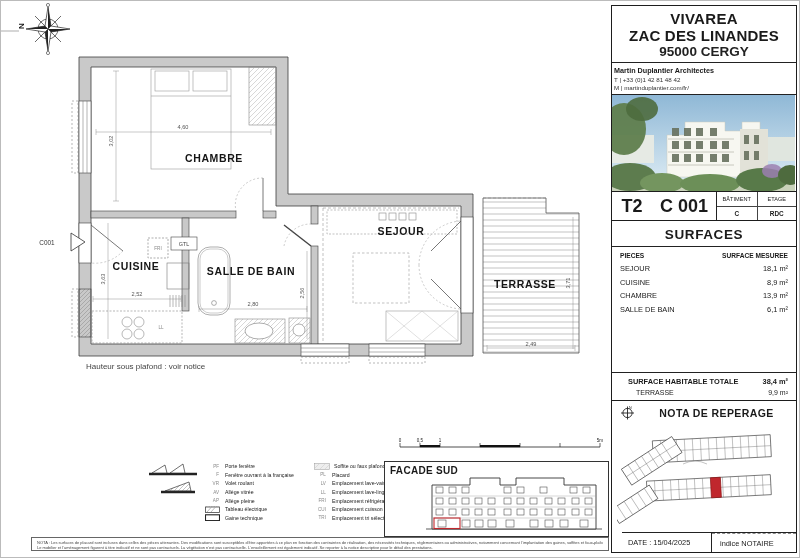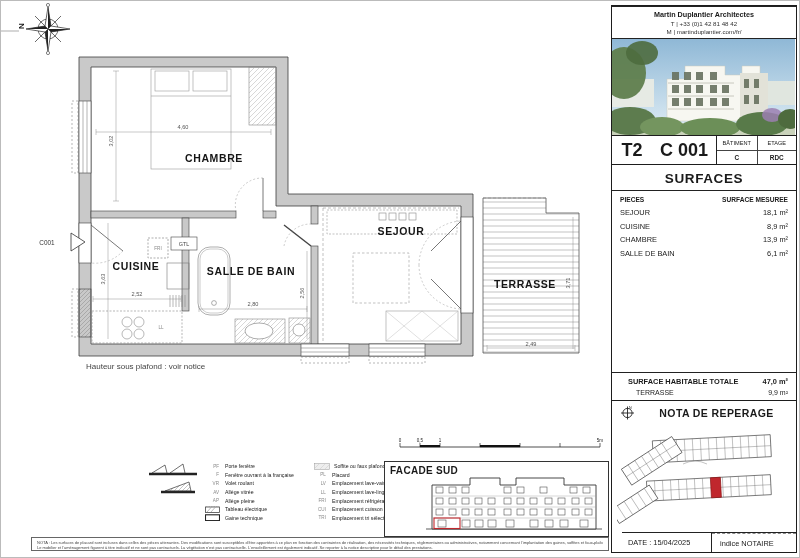--- a/index.html
+++ b/index.html
@@ -30,21 +30,21 @@
   
   .nota { position:absolute; left:30px; top:536px; width:578px; height:14px; border:0.5px solid #666; padding:1.5px 5px; }
   .nota div { font-size:4px; line-height:5px; color:#444; white-space:nowrap; overflow:hidden; }
 
   
   .tb { position:absolute; left:610px; top:4px; width:186px; height:548px; border:1.4px solid #1d1d1d; background:#fff; display:flex; flex-direction:column; }
   .tb-proj { text-align:center; padding:4px 2px 3px; }
   .tb-proj .l1 { font-size:15px; font-weight:bold; letter-spacing:.3px; }
   .tb-proj .l2 { font-size:15px; font-weight:bold; letter-spacing:.2px; }
   .tb-proj .l3 { font-size:13.5px; font-weight:bold; color:#222; }
-  .tb-arch { border-top:1px solid #222; text-align:center; padding:3px 2px; }
+  .tb-arch { border-top:1px solid #222; padding:3px 2px; }
   .tb-arch .an { font-size:7.2px; font-weight:bold; }
   .tb-arch .al { font-size:6.2px; color:#333; margin-top:1px; }
   .tb-photo { border-top:1px solid #222; height:97px; flex:none; line-height:0; }
   .tb-unit { border-top:1.2px solid #1d1d1d; display:flex; height:29px; flex:none; }
   .tb-unit .ut { width:40px; font-size:18px; font-weight:bold; display:flex; align-items:center; justify-content:center; }
   .tb-unit .un { width:64px; font-size:18px; font-weight:bold; display:flex; align-items:center; justify-content:center; }
   .ugrid { flex:1; border-left:1px solid #222; display:grid; grid-template-columns:1fr 1fr; grid-template-rows:1fr 1fr; }
   .ugrid > div { display:flex; align-items:center; justify-content:center; font-size:5.6px; border-left:1px solid #444; }
   .ugrid > div:nth-child(1){ border-left:none; }
   .ugrid > div:nth-child(3){ border-left:none; }
@@ -369,20 +369,25 @@
     </svg>
   </div>
 
   <div class="nota">
     <div>NOTA : Les surfaces de placard sont incluses dans celles des pièces attenantes. Des modifications sont susceptibles d’être apportées à ce plan en fonction des contraintes de réalisation, des nécessités techniques, réglementaires ou administratives, notamment concernant l’implantation des gaines, soffites et faux-plafonds.</div>
     <div>Le mobilier et l’aménagement figurent à titre indicatif et ne sont pas contractuels. La végétation n’est pas contractuelle. L’ensoleillement est également indicatif. Se reporter à la notice descriptive pour le détail des prestations.</div>
   </div>
 
   <div class="tb">
 
+    <div class="tb-proj">
+      <div class="l1">VIVAREA</div>
+      <div class="l2">ZAC DES LINANDES</div>
+      <div class="l3">95000 CERGY</div>
+    </div>
 
     <div class="tb-arch">
       <div class="an">Martin Duplantier Architectes</div>
       <div class="al">T  | +33 (0)1 42 81 48 42</div>
       <div class="al">M | martinduplantier.com/fr/</div>
     </div>
 
     <div class="tb-photo">
       <svg width="183" height="97" viewBox="0 0 183 97">
         <defs>
@@ -461,21 +466,21 @@
         </div>
       <div class="srow">
           <span>SALLE DE BAIN</span>
           <span>6,1 m²</span>
         </div>
     </div>
 
     <div class="tb-total">
       <div class="trow">
         <span>SURFACE HABITABLE TOTALE</span>
-        <span>47,0 m²</span>
+        <span>38,4 m²</span>
       </div>
       <div class="trow2">
         <span class="ind">TERRASSE</span>
         <span>9,9 m²</span>
       </div>
     </div>
 
     <div class="tb-rep">
       <svg width="15" height="15" viewBox="0 0 15 15">
         <circle cx="7.5" cy="8" r="4.6" fill="none" stroke="#222" stroke-width="0.9"></circle>

